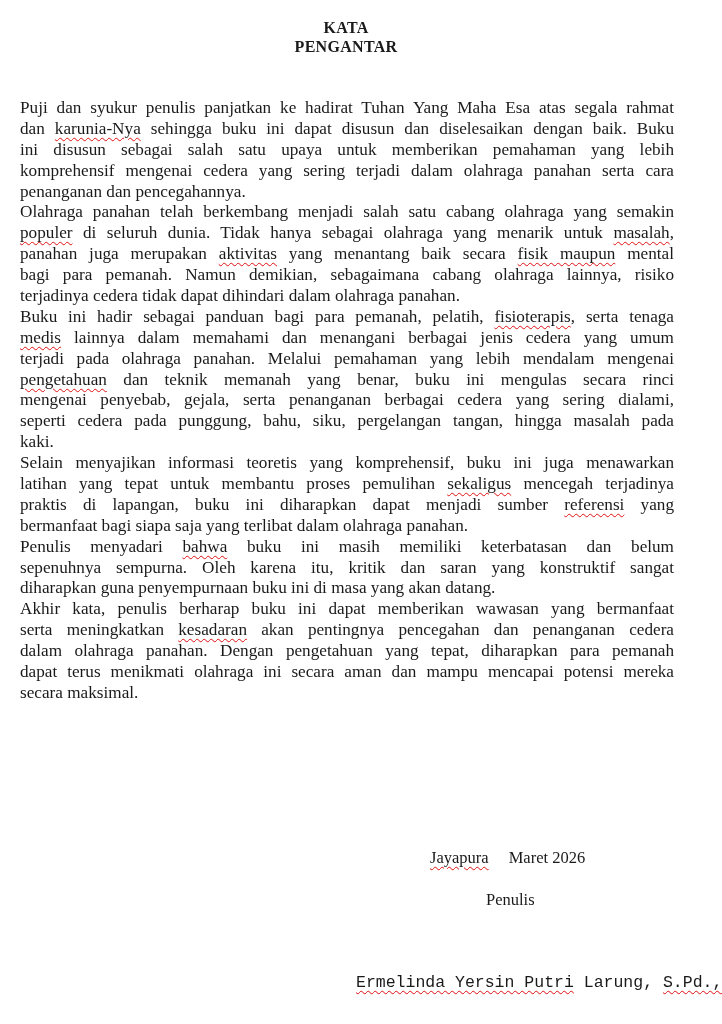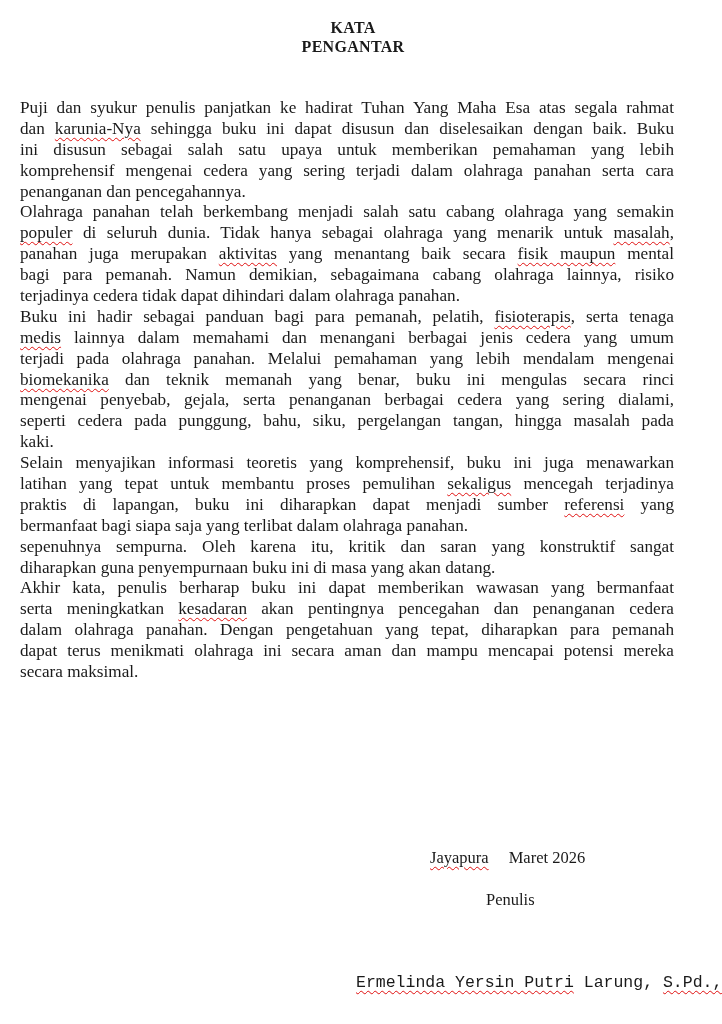--- a/index.html
+++ b/index.html
@@ -18,21 +18,20 @@
     .title {
       position: absolute;
       left: 0;
       width: 692px;
       top: 18px;
       text-align: center;
       font-weight: bold;
       font-size: 16px;
       line-height: 19px;
       letter-spacing: 0.3px;
-      padding-left: 7px;
     }
     .body-text {
       position: absolute;
       left: 20px;
       top: 98px;
       width: 654px;
       font-size: 17.2px;
       line-height: 20.9px;
     }
     .line {
@@ -100,32 +99,33 @@
       <span class="line">Olahraga panahan telah berkembang menjadi salah satu cabang olahraga yang semakin</span>
       <span class="line"><span class="spell">populer</span> di seluruh dunia. Tidak hanya sebagai olahraga yang menarik untuk <span class="spell">masalah</span>,</span>
       <span class="line">panahan juga merupakan <span class="spell">aktivitas</span> yang menantang baik secara <span class="spell">fisik maupun</span> mental</span>
       <span class="line">bagi para pemanah. Namun demikian, sebagaimana cabang olahraga lainnya, risiko</span>
       <span class="line last">terjadinya cedera tidak dapat dihindari dalam olahraga panahan.</span>
     </div>
     <div>
       <span class="line">Buku ini hadir sebagai panduan bagi para pemanah, pelatih, <span class="spell">fisioterapis</span>, serta tenaga</span>
       <span class="line"><span class="spell">medis</span> lainnya dalam memahami dan menangani berbagai jenis cedera yang umum</span>
       <span class="line">terjadi pada olahraga panahan. Melalui pemahaman yang lebih mendalam mengenai</span>
-      <span class="line"><span class="spell">biomekanika</span> dan teknik memanah yang benar, buku ini mengulas secara rinci</span>
+      <span class="line"><span class="spell">pengetahuan</span> dan teknik memanah yang benar, buku ini mengulas secara rinci</span>
       <span class="line">mengenai penyebab, gejala, serta penanganan berbagai cedera yang sering dialami,</span>
       <span class="line">seperti cedera pada punggung, bahu, siku, pergelangan tangan, hingga masalah pada</span>
       <span class="line last">kaki.</span>
     </div>
     <div>
       <span class="line">Selain menyajikan informasi teoretis yang komprehensif, buku ini juga menawarkan</span>
       <span class="line">latihan yang tepat untuk membantu proses pemulihan <span class="spell">sekaligus</span> mencegah terjadinya</span>
       <span class="line">praktis di lapangan, buku ini diharapkan dapat menjadi sumber <span class="spell">referensi</span> yang</span>
       <span class="line last">bermanfaat bagi siapa saja yang terlibat dalam olahraga panahan.</span>
     </div>
     <div>
+      <span class="line">Penulis menyadari <span class="spell">bahwa</span> buku ini masih memiliki keterbatasan dan belum</span>
       <span class="line">sepenuhnya sempurna. Oleh karena itu, kritik dan saran yang konstruktif sangat</span>
       <span class="line last">diharapkan guna penyempurnaan buku ini di masa yang akan datang.</span>
     </div>
     <div>
       <span class="line">Akhir kata, penulis berharap buku ini dapat memberikan wawasan yang bermanfaat</span>
       <span class="line">serta meningkatkan <span class="spell">kesadaran</span> akan pentingnya pencegahan dan penanganan cedera</span>
       <span class="line">dalam olahraga panahan. Dengan pengetahuan yang tepat, diharapkan para pemanah</span>
       <span class="line">dapat terus menikmati olahraga ini secara aman dan mampu mencapai potensi mereka</span>
       <span class="line last">secara maksimal.</span>
     </div>

